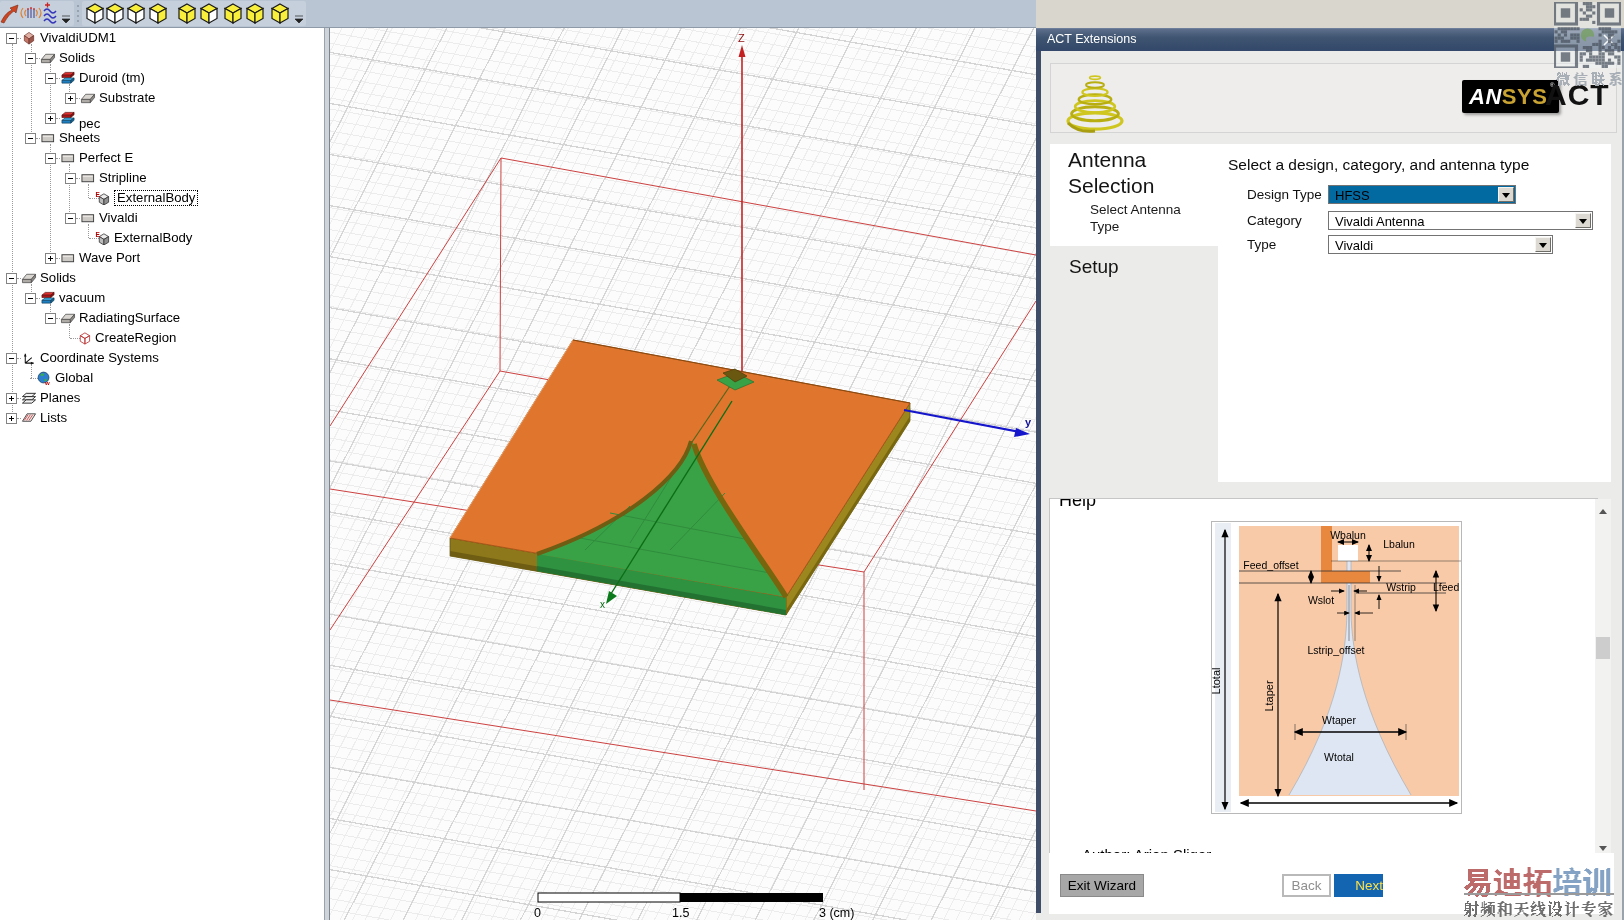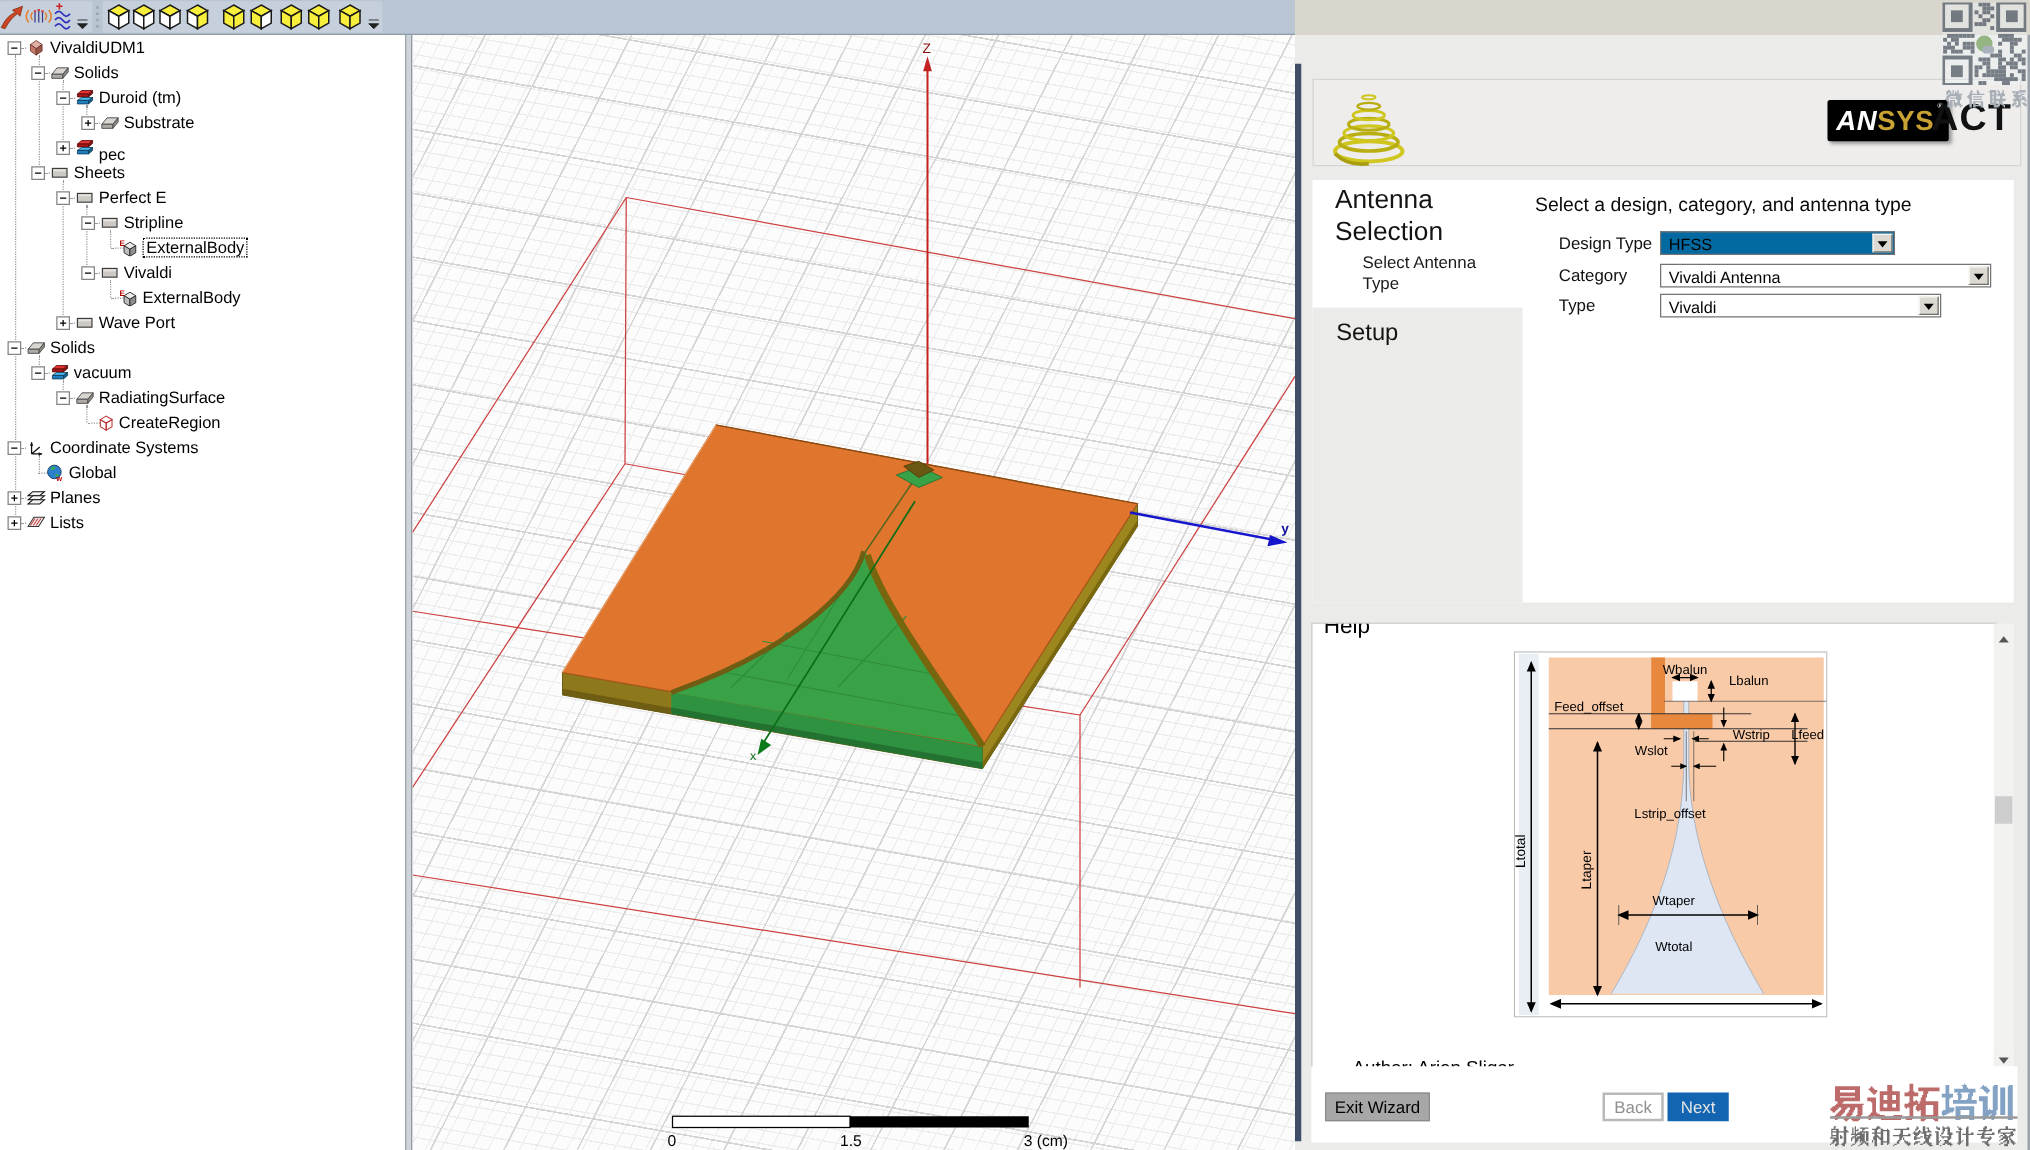--- a/index.html
+++ b/index.html
@@ -316,20 +316,26 @@
 <polygon points="700,406 686,400 684,409" fill="#1515cc"></polygon>
 <text x="695" y="398" font-size="11" font-weight="bold" fill="#101099" font-family="Liberation Sans">y</text>
 <rect x="208" y="865" width="142" height="9" fill="#ffffff" stroke="#000" stroke-width="1"></rect>
 <rect x="350" y="865" width="143" height="9" fill="#000"></rect>
 <text x="204" y="889" font-size="12.5" fill="#000" font-family="Liberation Sans">0</text>
 <text x="342" y="889" font-size="12.5" fill="#000" font-family="Liberation Sans">1.5</text>
 <text x="489" y="889" font-size="12.5" fill="#000" font-family="Liberation Sans">3 (cm)</text>
 </svg>
 </div>
 <div id="act">
+<div class="a" style="left:0;top:0;width:588px;height:23px;background:linear-gradient(#5d6e8b,#3e5470 40%,#33486a);border-top:1px solid #6d7e9a;box-sizing:border-box">
+      <div class="a" style="left:11px;top:3px;font-size:12.5px;color:#fff">ACT Extensions</div>
+      <svg class="a" style="left:567px;top:5px" width="12" height="12">
+        <path d="M1,1 L11,11 M11,1 L1,11" stroke="#fff" stroke-width="1.6"></path>
+      </svg>
+    </div>
 <div class="a" style="left:0;top:23px;width:5px;height:862px;background:#3f4d68"></div>
 <div class="a" style="left:14px;top:35px;width:567px;height:70px;background:#eeedec;border:1px solid #d4d4d4;box-sizing:border-box"></div>
 <svg class="a" style="left:28px;top:37px" width="62" height="68" viewBox="0 0 62 68">
       <ellipse cx="31" cy="56" rx="27" ry="8.1" fill="none" stroke="#cfc61f" stroke-width="3.2"></ellipse>
       <ellipse cx="31" cy="48.8" rx="23.4" ry="7.02" fill="none" stroke="#b8ae12" stroke-width="2.95"></ellipse>
       <ellipse cx="31" cy="41.599999999999994" rx="19.799999999999997" ry="5.939999999999999" fill="none" stroke="#cfc61f" stroke-width="2.7"></ellipse>
       <ellipse cx="31" cy="34.39999999999999" rx="16.199999999999996" ry="4.8599999999999985" fill="none" stroke="#b8ae12" stroke-width="2.45"></ellipse>
       <ellipse cx="31" cy="27.199999999999992" rx="12.599999999999996" ry="3.7799999999999985" fill="none" stroke="#cfc61f" stroke-width="2.2"></ellipse>
       <ellipse cx="31" cy="19.999999999999993" rx="8.999999999999996" ry="2.699999999999999" fill="none" stroke="#b8ae12" stroke-width="1.9500000000000002"></ellipse>
       <ellipse cx="31" cy="12.799999999999994" rx="5.399999999999997" ry="1.619999999999999" fill="none" stroke="#cfc61f" stroke-width="1.7000000000000002"></ellipse>
@@ -428,21 +434,21 @@
         <div class="a" style="left:4px;top:6px;width:0;height:0;border:4px solid transparent;border-bottom:5px solid #555"></div>
       </div>
       <div class="a" style="left:0;bottom:0;width:16px;height:17px;background:#f2f2f0">
         <div class="a" style="left:4px;top:7px;width:0;height:0;border:4px solid transparent;border-top:5px solid #555"></div>
       </div>
       <div class="a" style="left:1px;top:138px;width:14px;height:22px;background:#cdcdcd"></div>
     </div>
 <div class="a" style="left:13px;top:825px;width:565px;height:61px;background:#fff"></div>
 <div class="a" style="left:24px;top:846px;width:84px;height:23px;background:#a7a7a7;border:1px solid #8a8a8a;box-sizing:border-box;text-align:center;line-height:21px;font-size:13.5px;color:#000">Exit Wizard</div>
 <div class="a" style="left:246px;top:846px;width:49px;height:23px;background:#fff;border:2px solid #b9b9b9;box-sizing:border-box;text-align:center;line-height:19px;font-size:13.5px;color:#8f8f8f">Back</div>
-<div class="a" style="left:298px;top:846px;width:49px;height:23px;background:#1365b2;text-align:center;line-height:23px;font-size:13.5px;color:#e5e5e5;box-sizing:border-box">Next</div>
+<div class="a" style="left:298px;top:846px;width:49px;height:23px;background:#1365b2;text-align:right;line-height:23px;font-size:13.5px;color:#fde047;box-sizing:border-box">Next</div>
 </div>
 <div class="a" style="left:1554px;top:2px;width:67px;height:66px;background:rgba(238,241,245,0.45)">
 <svg class="a" style="left:0;top:0" width="67" height="66" viewBox="0 0 21 21" opacity="0.72">
       <rect x="0" y="0" width="7" height="7" fill="none" stroke="#49525e" stroke-width="1"></rect>
       <rect x="2" y="2" width="3" height="3" fill="#49525e"></rect>
       <rect x="14" y="0" width="7" height="7" fill="none" stroke="#49525e" stroke-width="1"></rect>
       <rect x="16" y="2" width="3" height="3" fill="#49525e"></rect>
       <rect x="0" y="14" width="7" height="7" fill="none" stroke="#49525e" stroke-width="1"></rect>
       <rect x="2" y="16" width="3" height="3" fill="#49525e"></rect>
       <rect x="9" y="0" width="1" height="1" fill="#49525e"></rect>

